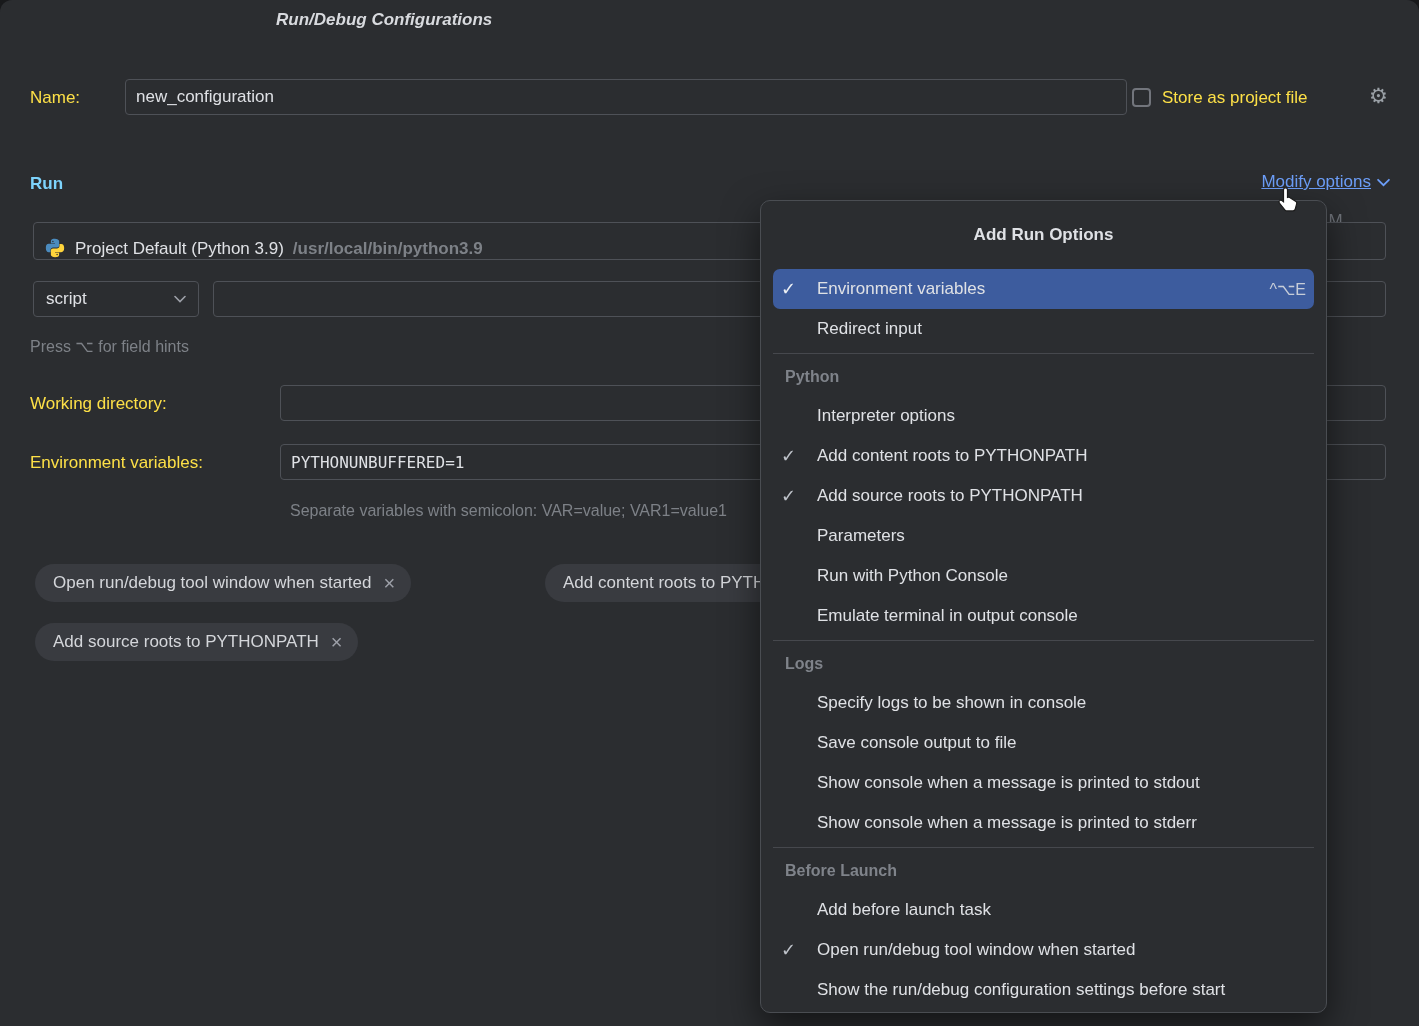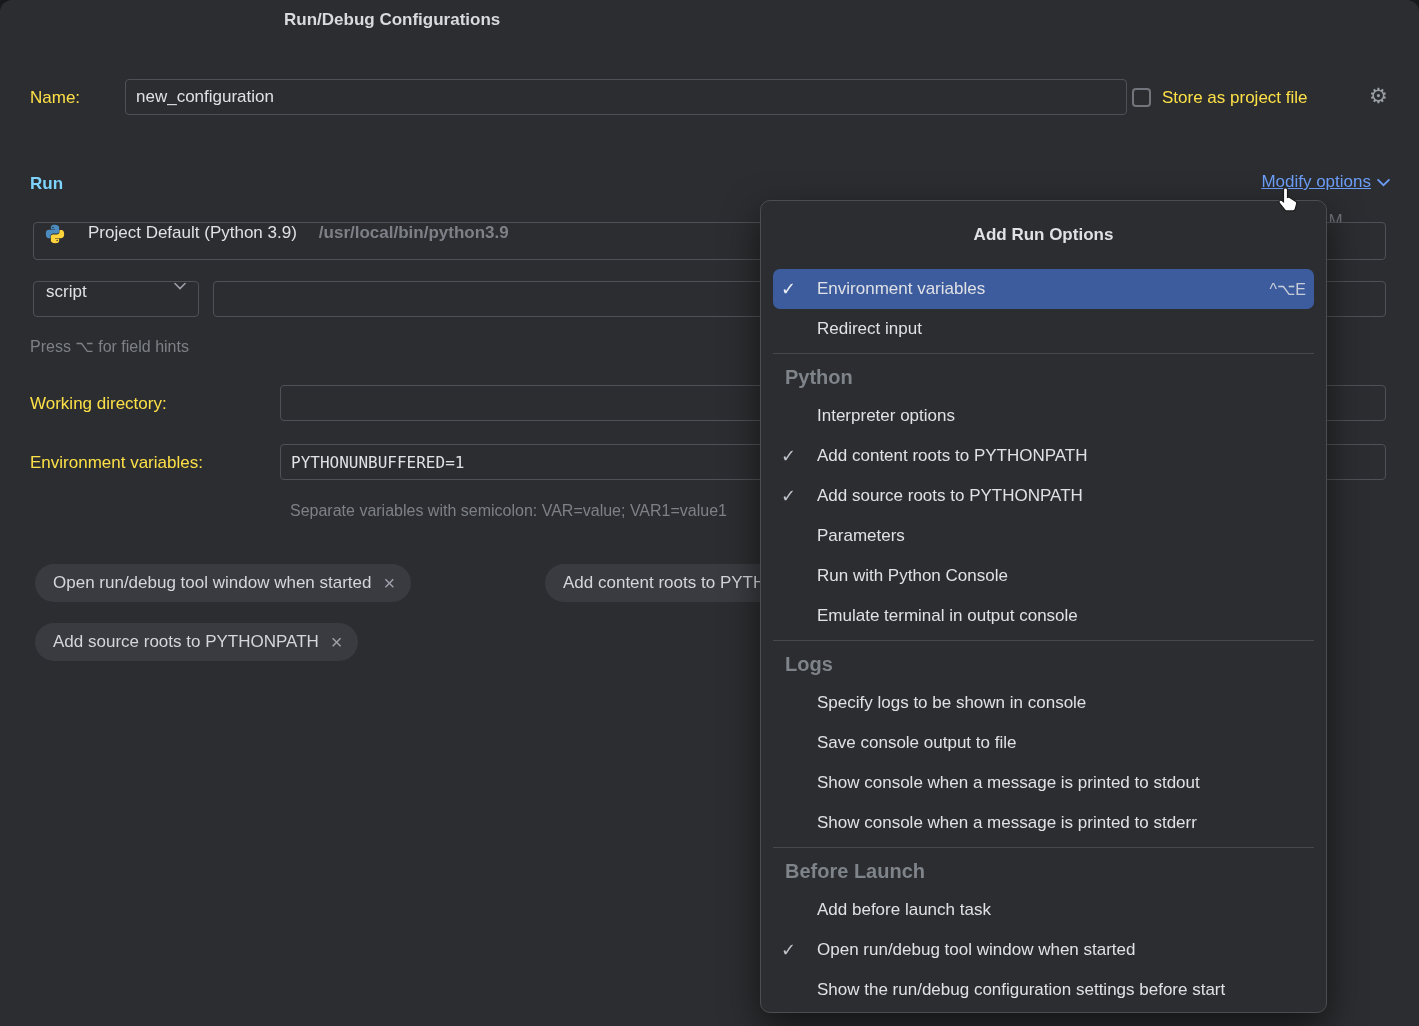--- a/index.html
+++ b/index.html
@@ -4,21 +4,21 @@
 <style>
   * { margin:0; padding:0; box-sizing:border-box; }
   html,body { background:#18191b; }
   .screen {
     position:relative; width:1419px; height:1026px;
     background:#2b2d30; overflow:hidden; border-radius:12px 12px 0 0;
     font-family:"Liberation Sans","DejaVu Sans",sans-serif;
     font-size:17px; color:#dfe1e5;
   }
   .abs { position:absolute; }
-  .win-title { left:284px; top:10px; font-weight:700; color:#d8dade; }
+  .win-title { left:276px; top:10px; font-weight:700; color:#d8dade;font-style:italic; }
   .flabel { color:#fde047; line-height:20px; }
   .hint { color:#7d8187; font-size:16px; }
 
   input.text-field {
     position:absolute; background:#2b2d30; border:1px solid #4e5157;
     border-radius:4px; color:#dfe1e5; font-size:17px; padding:0 10px;
     font-family:"Liberation Sans","DejaVu Sans",sans-serif; outline:none;
   }
   input.mono { font-family:"DejaVu Sans Mono",monospace; font-size:16px; }
 
@@ -29,27 +29,27 @@
   .gear { font-size:21px; color:#9aa0a6; line-height:20px; cursor:pointer; }
 
   .run-header { font-weight:700; color:#7dd3fc; }
 
   .modify-wrap { display:flex; align-items:center; gap:18px; }
   .modify-link { display:flex; align-items:center; gap:6px; color:#6c9ef8; cursor:pointer; }
   .modify-link .lbl { text-decoration:underline; }
   .kbd-hint { color:#6f737a; font-size:17px; }
 
   .combo {
-    position:absolute; display:flex; align-items:flex-start; gap:22px;
+    position:absolute; display:flex; align-items:flex-end; gap:9px;
     border:1px solid #4e5157; border-radius:4px; background:#2b2d30; padding:0 10px;
   }
   .combo .ipath { color:#7d8187;font-weight:bold; }
 
   .select-box {
-    position:absolute; display:flex; justify-content:space-between;
+    position:absolute; display:flex; align-items:center; justify-content:space-between;
     border:1px solid #4e5157; border-radius:4px; background:#2b2d30; padding:0 12px; cursor:pointer;
   }
   .chev { color:#9da0a8; flex:none; }
 
   .chip {
     position:absolute; height:38px; display:flex; align-items:center; gap:12px;
     padding:0 16px 0 18px; background:#393b40; border-radius:19px; color:#d4d6da;
     white-space:nowrap; cursor:pointer;
   }
   .chip-close { color:#9da0a8; font-size:20px; line-height:1; cursor:pointer; }
@@ -62,21 +62,21 @@
   .popup-title { height:68px; display:flex; align-items:center; justify-content:center; font-weight:700; color:#dfe1e5; }
   .menu-item {
     height:40px; margin:0 12px; padding:0 8px; border-radius:7px;
     display:flex; align-items:center; cursor:pointer; color:#dfe1e5;
   }
   .menu-item.selected { background:#3d5c9e; }
   .menu-item .check { width:36px; font-size:18px; color:#bfc3ca; flex:none; }
   .menu-item.selected .check { color:#eef1f5; }
   .menu-item .mi-label { flex:1; white-space:nowrap; }
   .menu-item .mi-shortcut { margin-left:auto; color:#c7cdd8; font-size:16px; }
-  .menu-heading { height:38px; display:flex; align-items:center; padding-left:24px; color:#7f838a; font-weight:600; font-size:20px; }
+  .menu-heading { height:38px; display:flex; align-items:center; padding-left:24px; color:#7f838a; font-weight:600; font-size:16px; }
   .menu-sep { margin:4px 12px; border-top:1px solid #46484d; }
 
   .cursor { position:absolute; left:1277px; top:186px; z-index:20; pointer-events:none; }
 </style>
 </head>
 <body>
 
 <div class="screen">
 
   <div class="abs win-title">Run/Debug Configurations</div>

